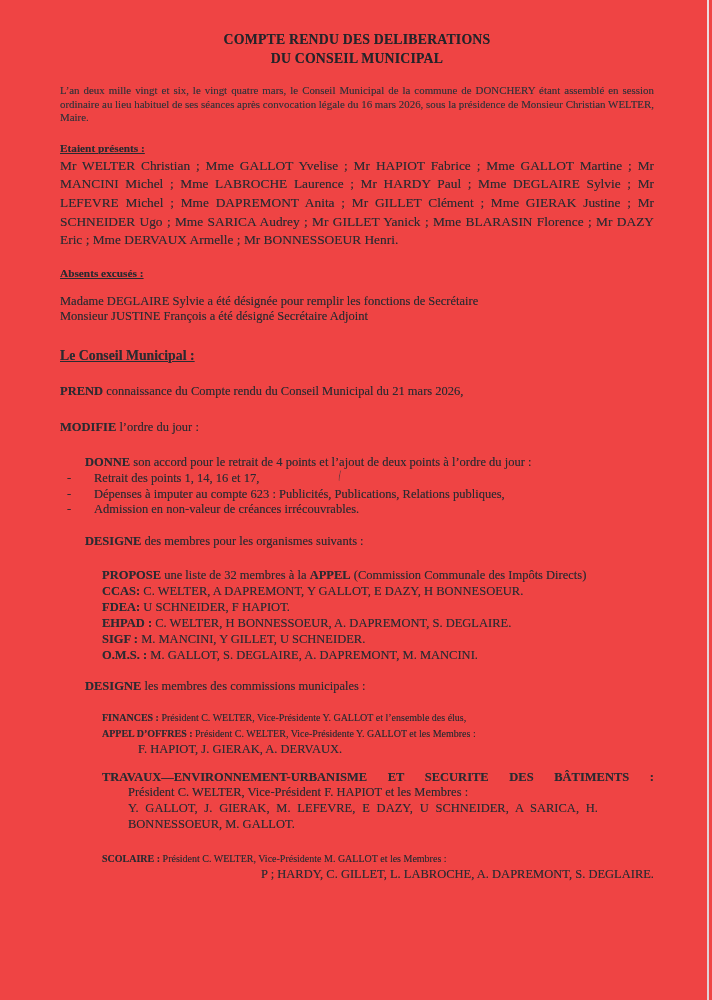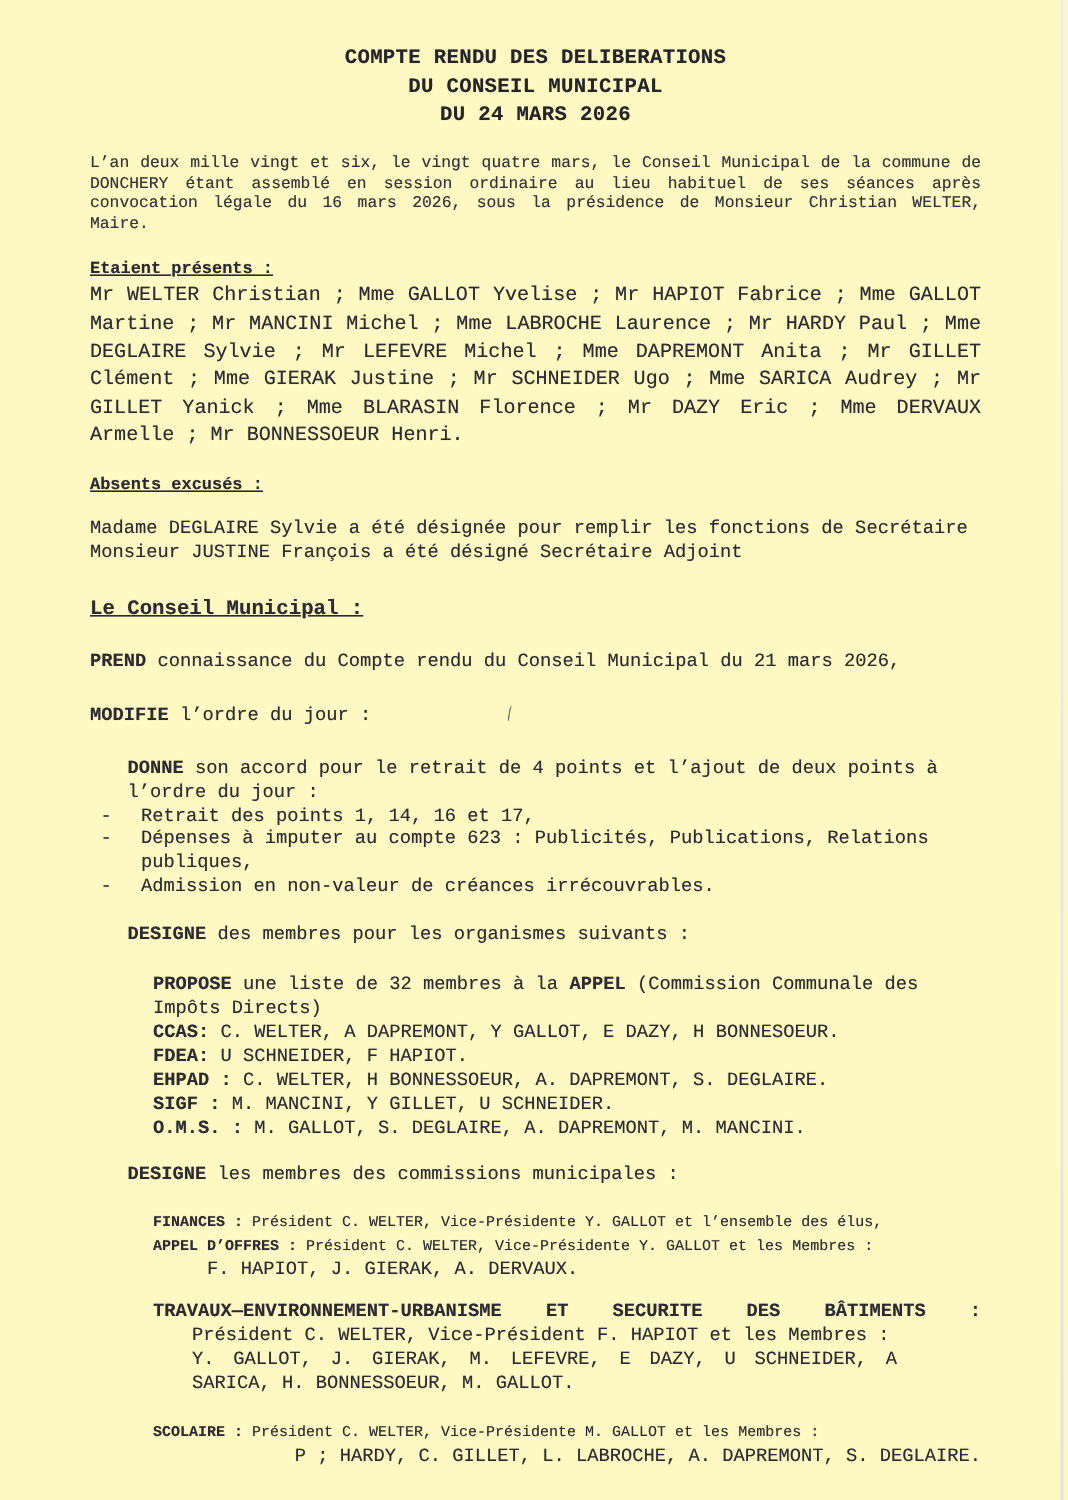--- a/index.html
+++ b/index.html
@@ -1,22 +1,22 @@
 <!DOCTYPE html>
 <html><head>
 <meta charset="utf-8">
 <style>
   * { margin: 0; padding: 0; box-sizing: border-box; }
   html, body { background: #ffffff; }
   .page {
     position: relative;
     width: 712px;
     height: 1000px;
-    background: #fef9c3;
-    font-family: Liberation Mono, monospace;
+    background: #ef4444;
+    font-family: Liberation Serif, serif;
     color: #2b2b31;
     overflow: hidden;
     padding: 30px 58px 0 60px;
     text-shadow: 0 0 0.5px rgba(43,43,49,0.45);
   }
   .page::after {
     content: "";
     position: absolute;
     top: 0; bottom: 0; right: 3px;
     width: 2px;
@@ -59,21 +59,20 @@
   }
 </style>
 </head>
 <body>
 
 <div class="page">
 
   <div class="title">
     <div>COMPTE RENDU DES DELIBERATIONS</div>
     <div>DU CONSEIL MUNICIPAL</div>
-    <div>DU 24 MARS 2026</div>
   </div>
 
   <p class="intro">L’an deux mille vingt et six, le vingt quatre mars, le Conseil Municipal de la commune de DONCHERY étant assemblé en session ordinaire au lieu habituel de ses séances après convocation légale du 16 mars 2026, sous la présidence de Monsieur Christian WELTER, Maire.</p>
 
 
   <p class="subhead">Etaient présents :</p>
 
   <p class="present-list">Mr WELTER Christian ; Mme GALLOT Yvelise ; Mr HAPIOT Fabrice ; Mme GALLOT Martine ; Mr MANCINI Michel ; Mme LABROCHE Laurence ; Mr HARDY Paul ; Mme DEGLAIRE Sylvie ; Mr LEFEVRE Michel ; Mme DAPREMONT Anita ; Mr GILLET Clément ; Mme GIERAK Justine ; Mr SCHNEIDER Ugo ; Mme SARICA Audrey ; Mr GILLET Yanick ; Mme BLARASIN Florence ; Mr DAZY Eric ; Mme DERVAUX Armelle ; Mr BONNESSOEUR Henri.</p>
 
   <p class="subhead">Absents excusés :</p>

